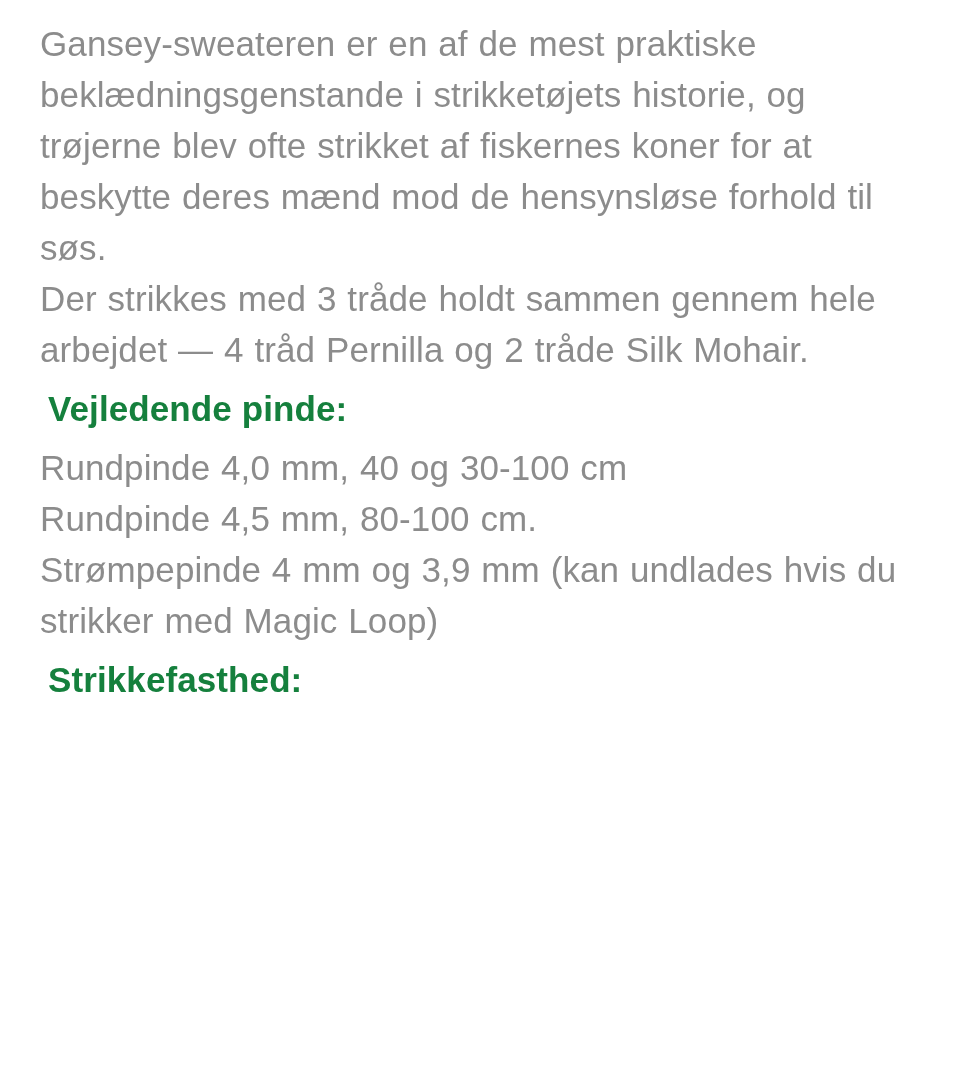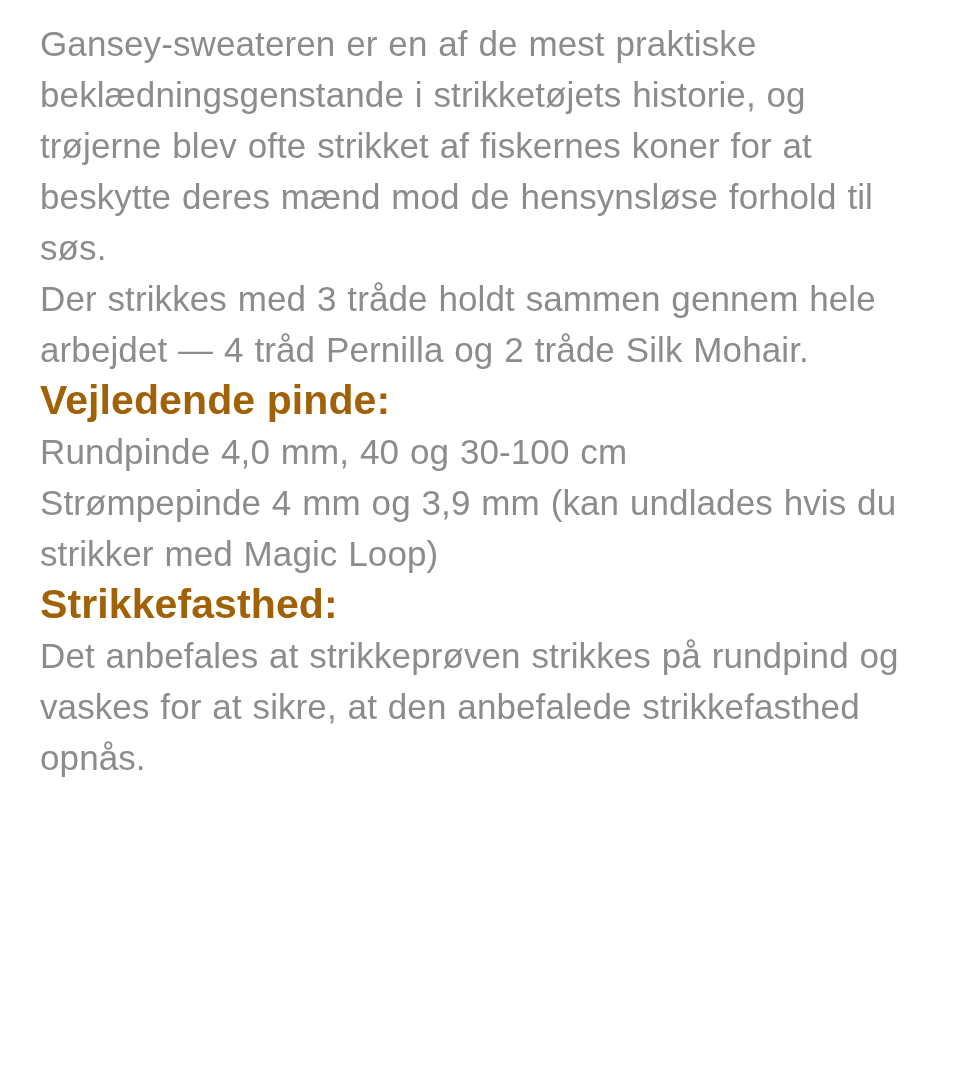--- a/index.html
+++ b/index.html
@@ -29,42 +29,42 @@
     margin: 0;
     word-spacing: 1px;
   }
   .para + .para {
     margin-top: 0;
   }
   .gap-block {
     margin-top: 45px;
   }
   .heading {
-    color: #a16207;
-    font-size: 41px;
+    color: #15803d;
+    font-size: 35px;
     line-height: 51px;
     font-weight: 700;
-    margin: 0;
+    margin: 8px;
     letter-spacing: 0.1px;
   }
 </style>
 </head>
 <body>
 
 <div id="doc">
 
   <p class="para">Gansey-sweateren er en af de mest praktiske beklædningsgenstande i strikketøjets historie, og trøjerne blev ofte strikket af fiskernes koner for at beskytte deres mænd mod de hensynsløse forhold til søs.</p>
 
   <p class="para gap-block">Der strikkes med 3 tråde holdt sammen gennem hele arbejdet — 4 tråd Pernilla og 2 tråde Silk Mohair.</p>
 
   <p class="heading gap-block">Vejledende pinde:</p>
 
   <p class="para">Rundpinde 4,0 mm, 40 og 30-100 cm</p>
 
+  <p class="para">Rundpinde 4,5 mm, 80-100 cm.</p>
 
   <p class="para">Strømpepinde 4 mm og 3,9 mm (kan undlades hvis du strikker med Magic Loop)</p>
 
   <p class="heading gap-block">Strikkefasthed:</p>
 
 
-  <p class="para">Det anbefales at strikkeprøven strikkes på rundpind og vaskes for at sikre, at den anbefalede strikkefasthed opnås.</p>
 
 </div>
 
 </body></html>

